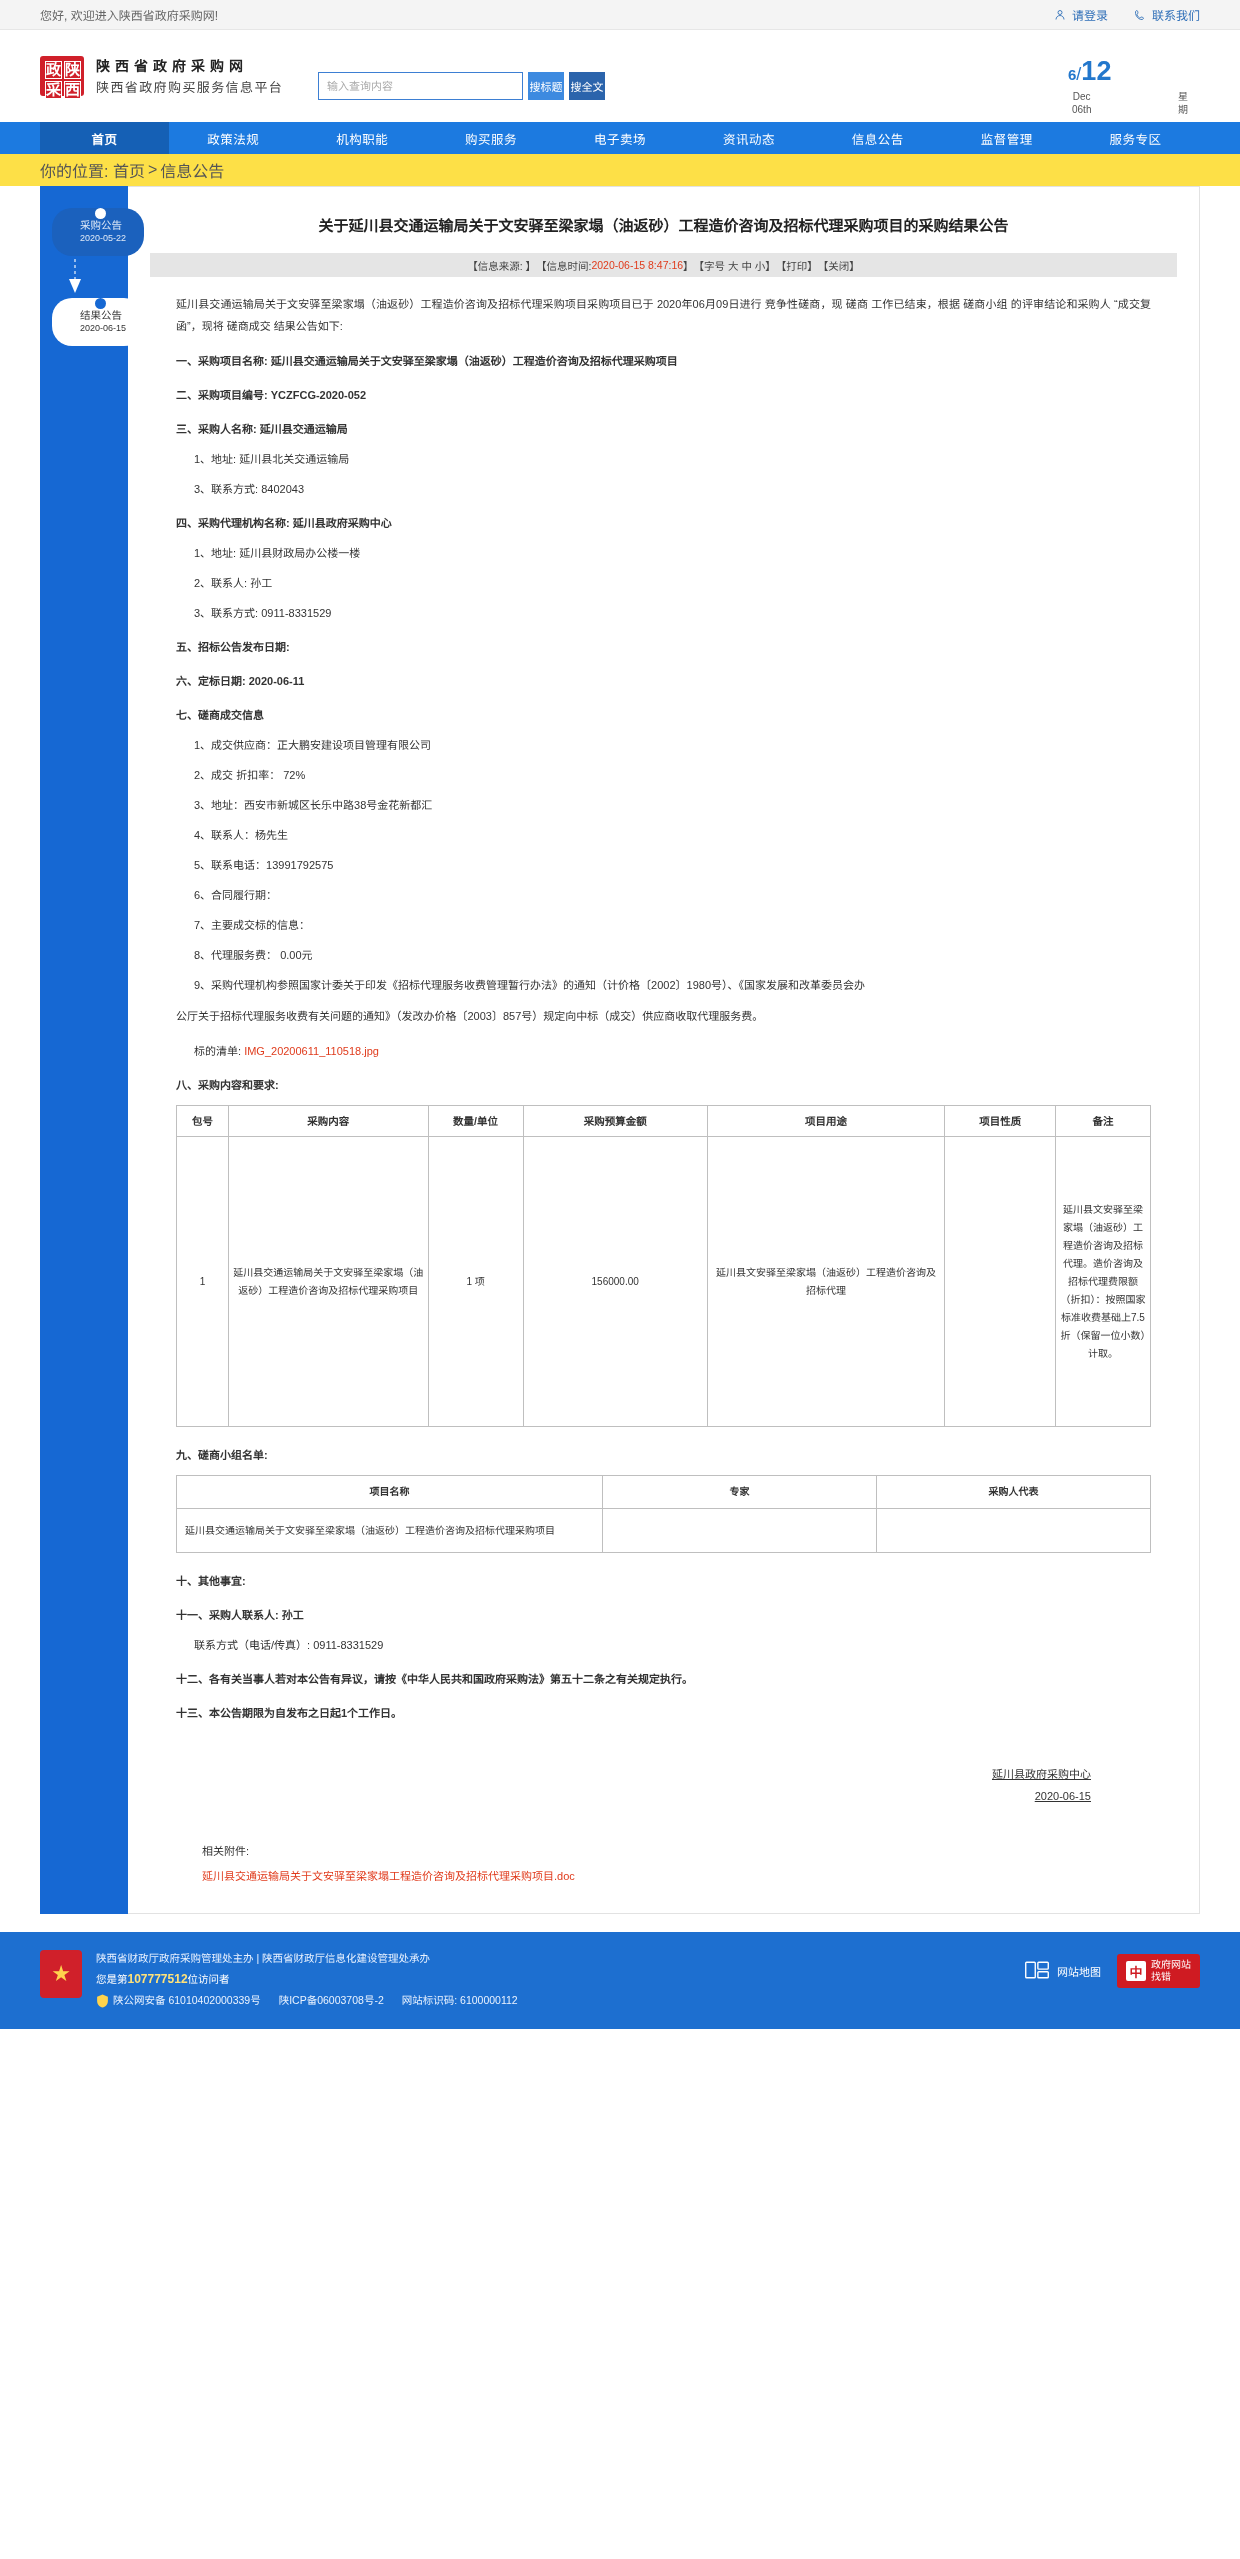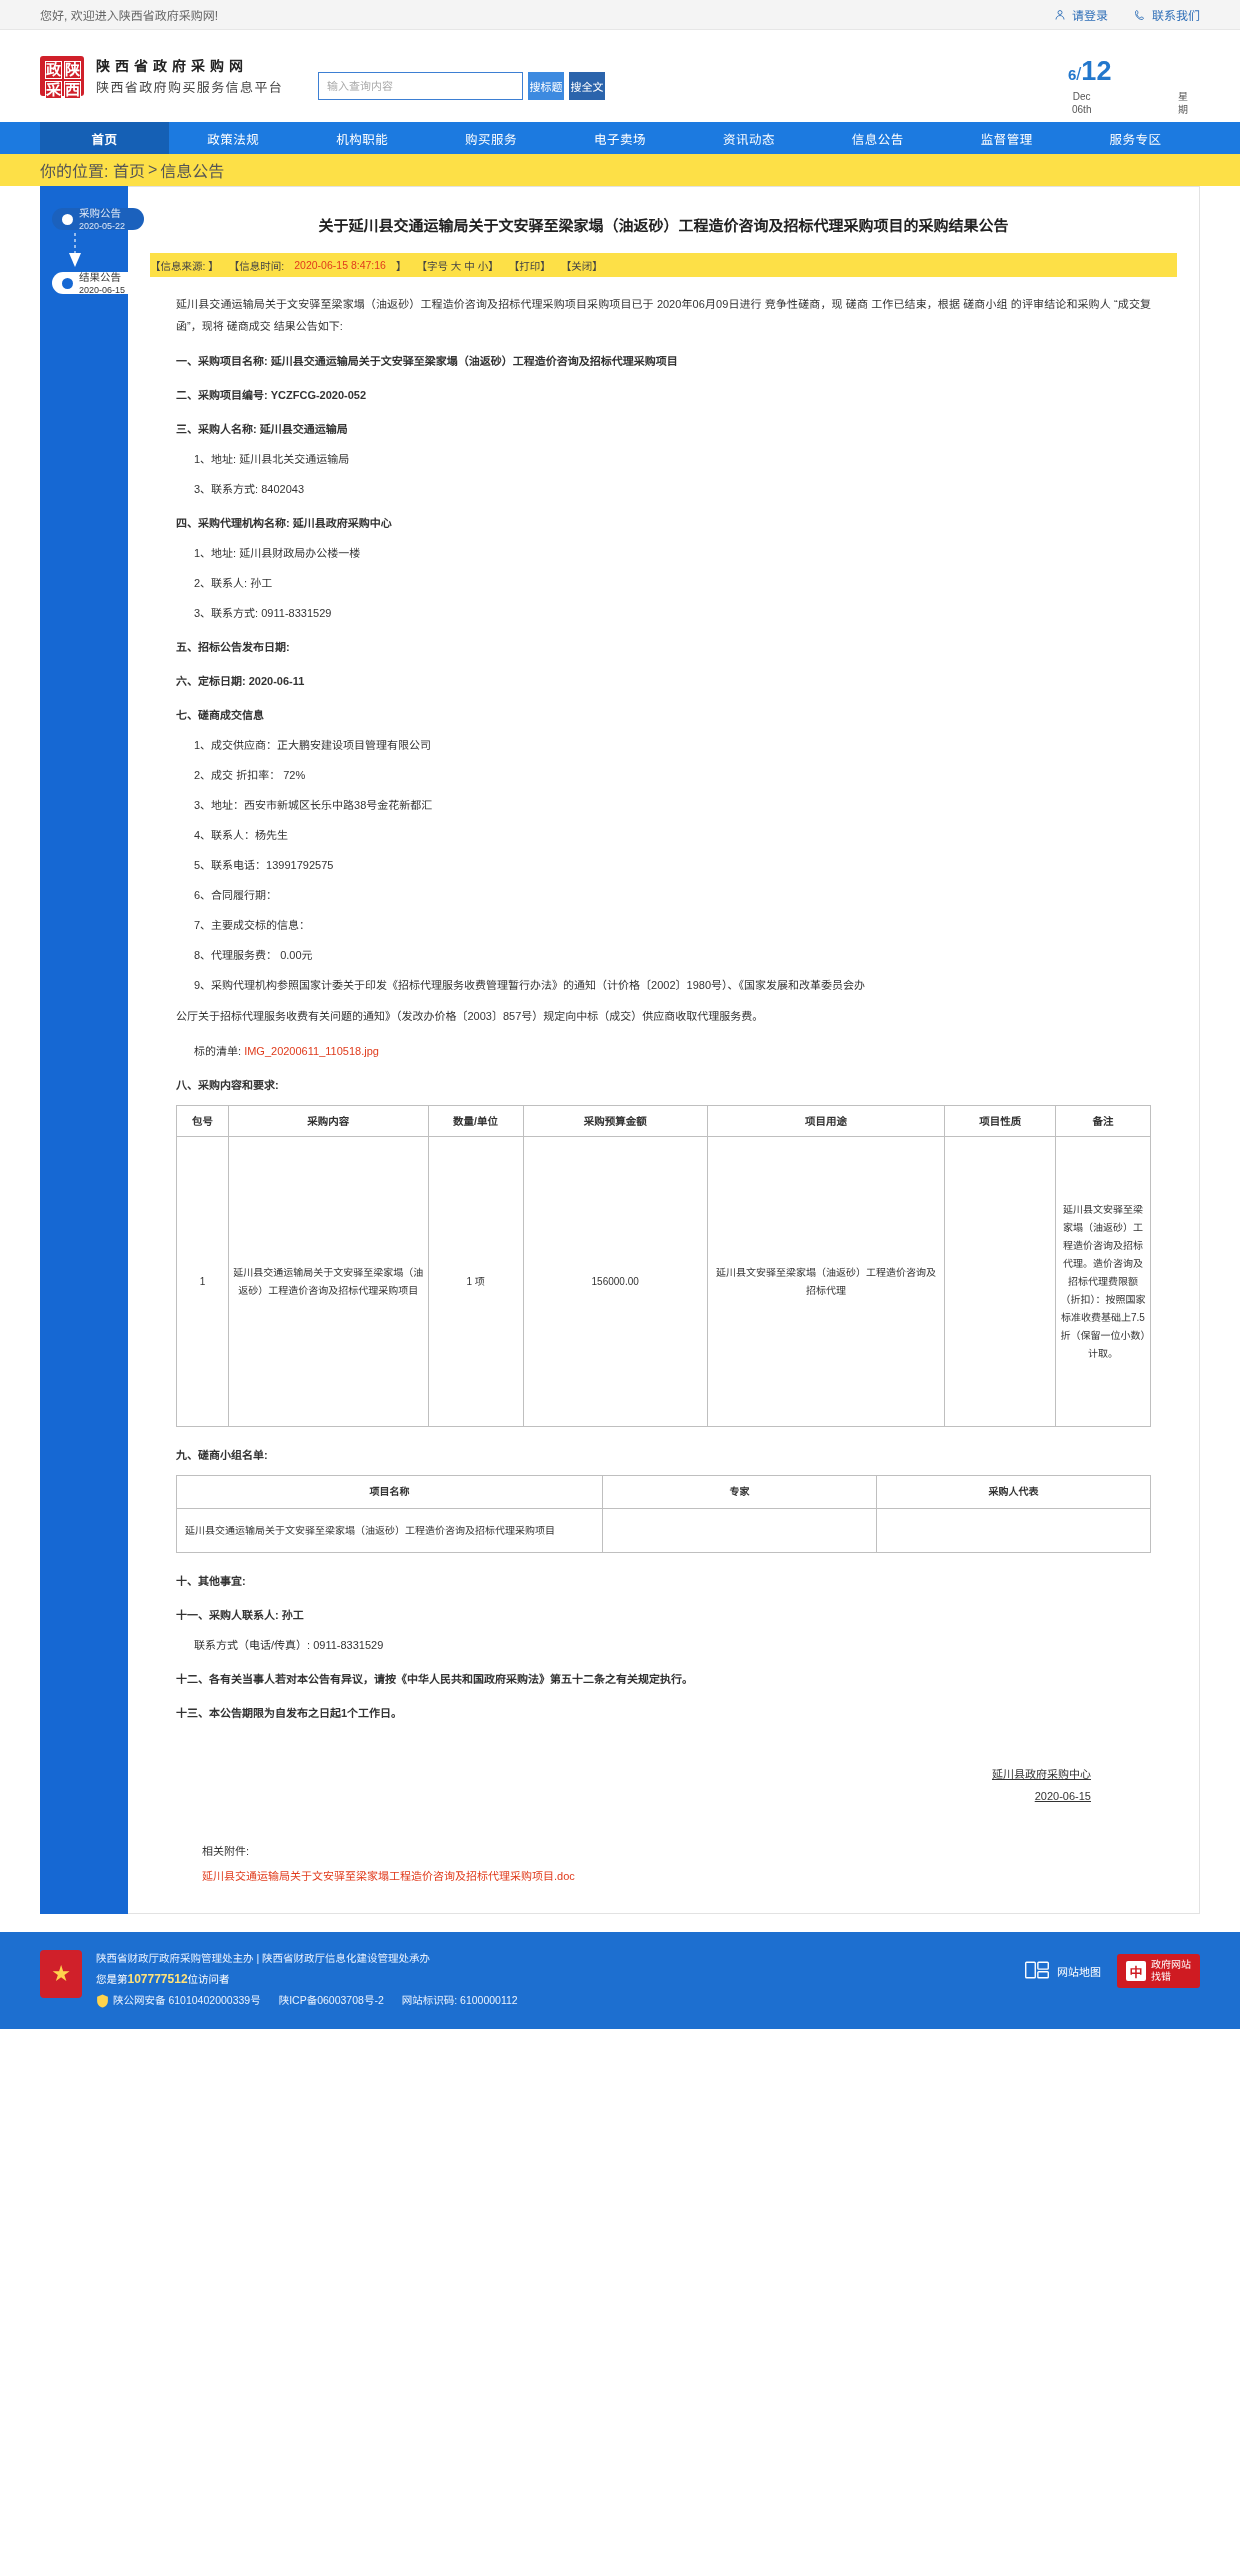--- a/index.html
+++ b/index.html
@@ -156,25 +156,26 @@
   .side {
     width: 88px;
     background: #1668d3;
     padding: 22px 0 22px 0;
     flex: none;
     position: relative;
   }
   .tl-item {
     position: relative;
     margin: 0 0 0 12px;
-    height: 22px;
+    height: 48px;
     border-radius: 20px;
     display: flex; align-items: center;
     padding-left: 10px;
     cursor: pointer;
+    flex-direction: column;
   }
   .tl-item.past { background: #1b61bd; width: 92px; }
   .tl-item.current { background: #ffffff; width: 92px; }
   .tl-dot {
     width: 11px; height: 11px; border-radius: 50%;
     flex: none; margin-right: 6px;
   }
   .tl-item.past .tl-dot { background: #fff; }
   .tl-item.current .tl-dot { background: #1668d3; }
   .tl-txt .n { font-size: 10.5px; line-height: 13px; }
@@ -199,26 +200,26 @@
   }
   .art-title {
     font-size: 15px;
     font-weight: bold;
     color: #222;
     text-align: center;
     line-height: 26px;
     padding: 8px 10px 14px 10px;
   }
   .art-meta {
-    background: #fde047;
+    background: #e5e5e5;
     height: 24px;
-    display: flex; align-items: center; justify-content: flex-start;
+    display: flex; align-items: center; justify-content: center;
     font-size: 10.5px;
     color: #444;
-    gap: 10px;
+    gap: 0;
   }
   .art-meta .time { color: #e03b1c; }
   .art-meta .act { cursor: pointer; }
 
   .art-body { padding: 16px 26px 0 26px; font-size: 11px; color: #333; }
   .p { line-height: 22px; margin-bottom: 14px; text-align: justify; }
   .h2 { font-weight: bold; line-height: 20px; margin: 14px 0 10px 0; font-size: 11px; }
   .li { line-height: 20px; margin: 0 0 10px 18px; }
   .li.red a, .redlink { color: #e03b1c; text-decoration: none; cursor: pointer; }
 

